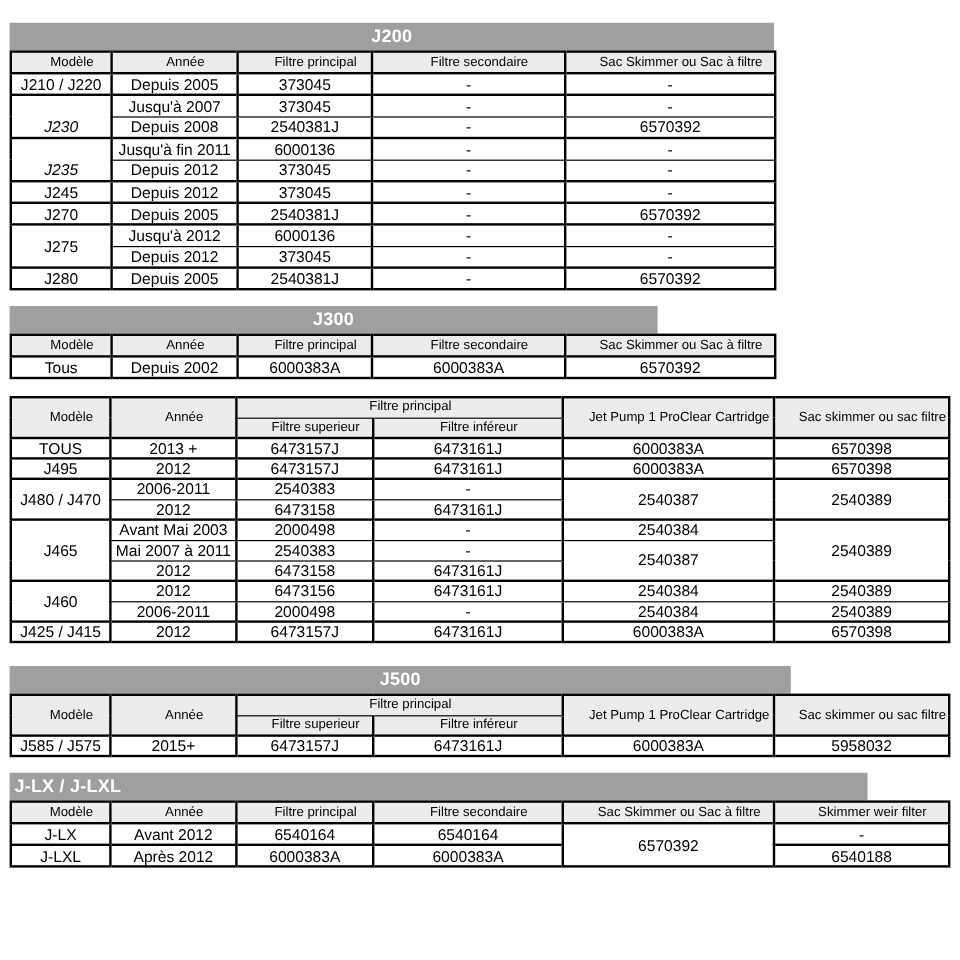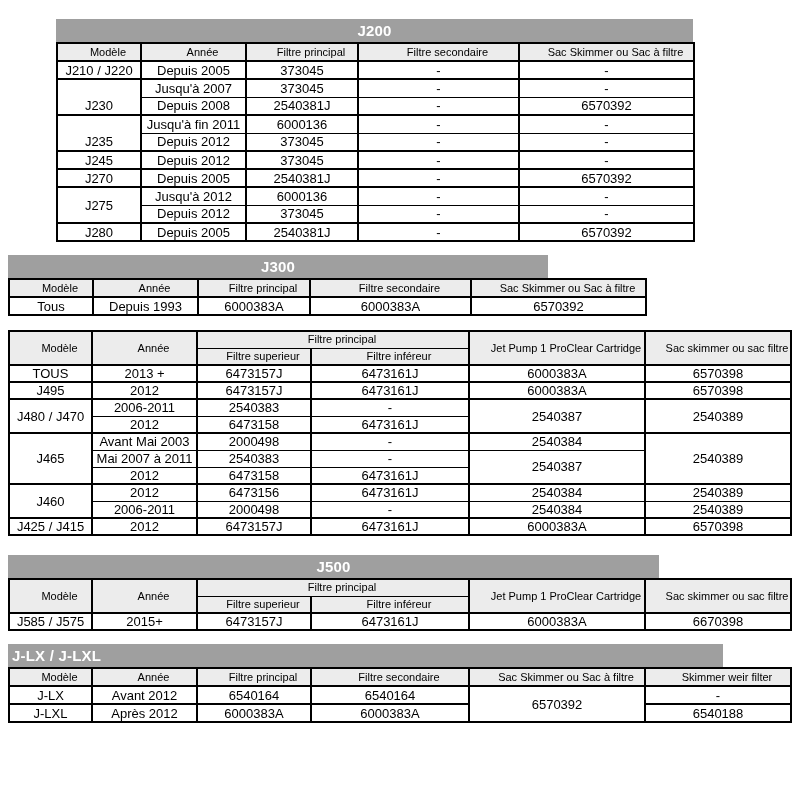--- a/index.html
+++ b/index.html
@@ -54,28 +54,28 @@
     background: var(--header-bg, #ececec);
     font-size: 11px;
     padding-left: 19px;
   }
   tbody tr:first-child td { border-top-width: 2px; }
   tr.sep td { border-top-width: 2px; }
 
   .h18 th, .h18 td { height: 18px; }
   .h17 th, .h17 td { height: 17px; }
 
-  td.vb { vertical-align: bottom; padding-bottom: 1px; }
+  td.vb { vertical-align: bottom; padding-bottom: 1px; font-style: italic; }
 </style>
 </head>
 <body>
 
 <div class="page">
 
-  <div class="tbl-block h18" style="width: 637px; margin-left: 48px;">
+  <div class="tbl-block h18" style="width: 637px;">
     <div class="banner">J200</div>
     <table style="width: 637px;">
         <colgroup>
           <col style="width: 84px;">
           <col style="width: 105px;">
           <col style="width: 112px;">
           <col style="width: 161px;">
           <col style="width: 175px;">
         </colgroup>
         <thead>
@@ -174,21 +174,21 @@
             <th>Modèle</th>
             <th>Année</th>
             <th>Filtre principal</th>
             <th>Filtre secondaire</th>
             <th>Sac Skimmer ou Sac à filtre</th>
           </tr>
         </thead>
         <tbody>
           <tr>
             <td>Tous</td>
-            <td>Depuis 1993</td>
+            <td>Depuis 2002</td>
             <td>6000383A</td>
             <td>6000383A</td>
             <td>6570392</td>
           </tr>
         </tbody>
       </table>
   </div>
 
   <div class="tbl-block h17 m19" style="width: 782px;">
     <table style="width: 782px;">
@@ -313,21 +313,21 @@
             <th>Filtre inféreur</th>
           </tr>
         </thead>
         <tbody>
           <tr>
             <td>J585 / J575</td>
             <td>2015+</td>
             <td>6473157J</td>
             <td>6473161J</td>
             <td>6000383A</td>
-            <td>6670398</td>
+            <td>5958032</td>
           </tr>
         </tbody>
       </table>
   </div>
 
   <div class="tbl-block h18 m0" style="width: 715px;">
     <div class="banner left">J-LX / J-LXL</div>
     <table style="width: 782px;">
         <colgroup>
           <col style="width: 83px;">

